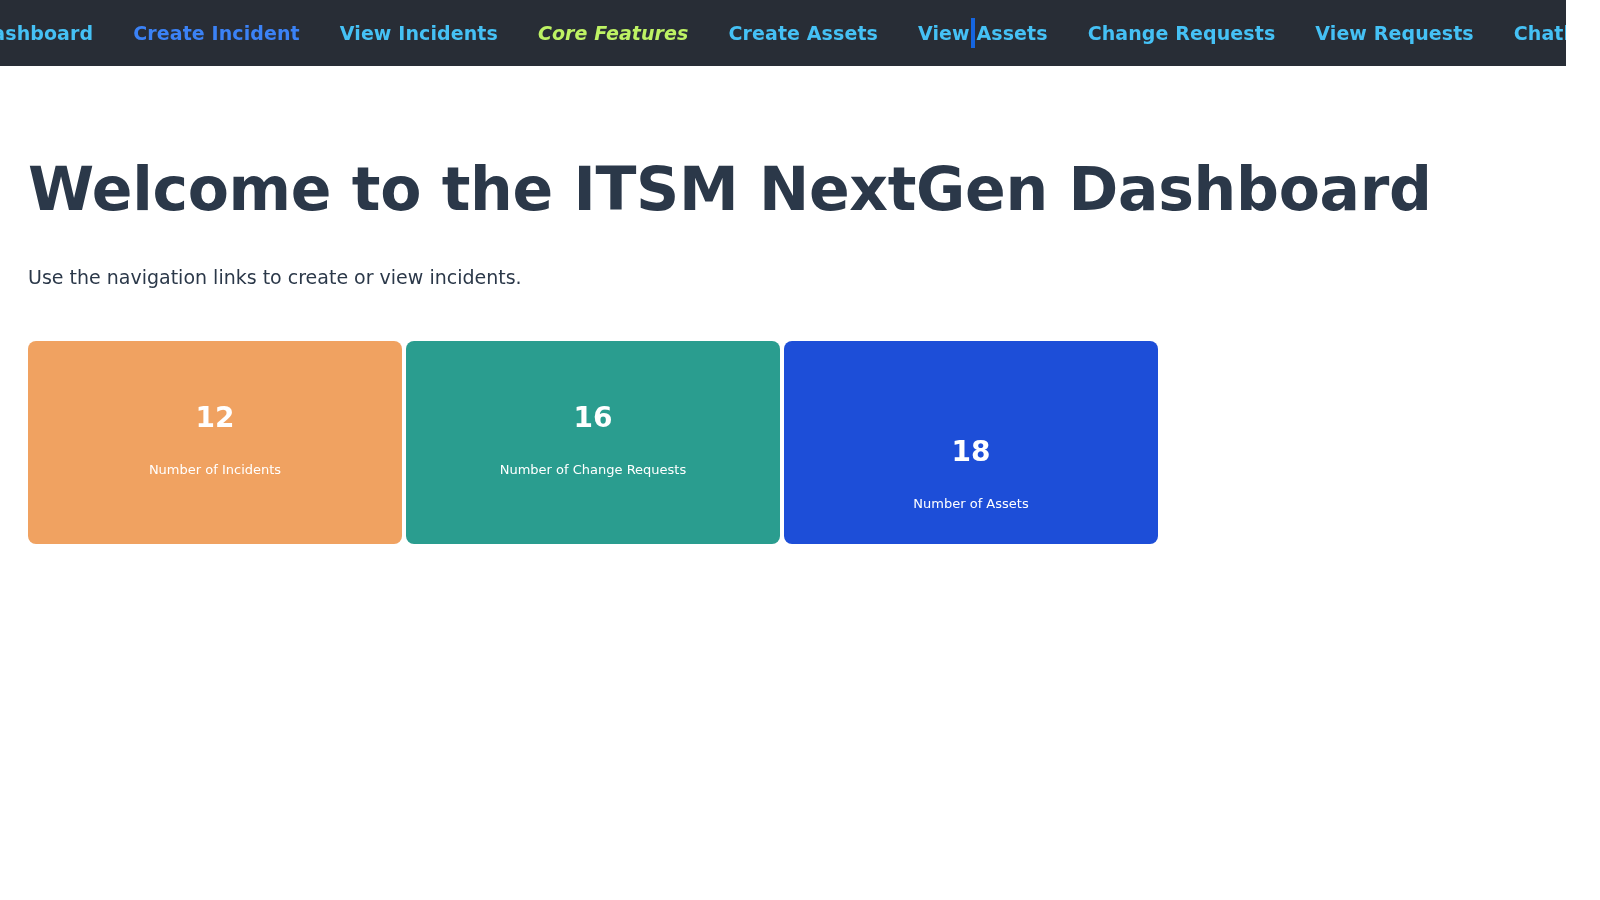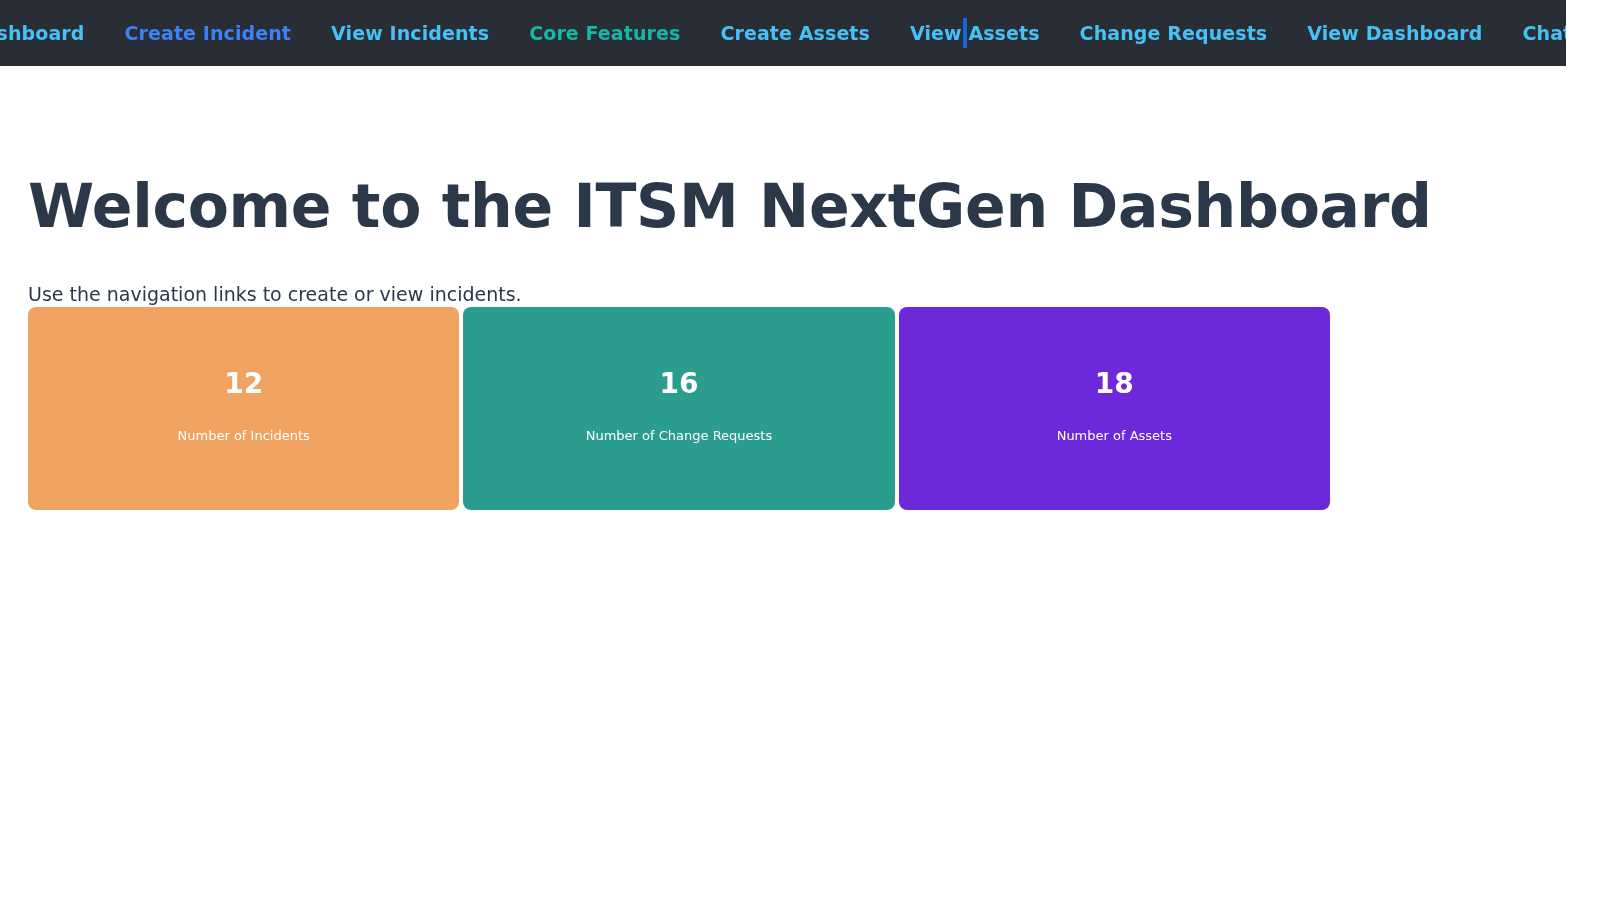--- a/index.html
+++ b/index.html
@@ -85,21 +85,21 @@
     width: 4px;
     height: 30px;
     background: #1565e0;
     pointer-events: none;
   }
 
   
   .content {
     position: absolute;
     left: 0;
-    top: 79px;
+    top: 62px;
     width: 1566px;
     padding: 0;
   }
   .container {
     margin-left: 28px;
     width: 1250px;
   }
   .page-title {
     margin: 0;
     padding-top: 96px;
@@ -117,21 +117,22 @@
     font-weight: 400;
     line-height: 1.3;
     color: #2b3849;
   }
 
   
   .cards-row {
     display: flex;
     align-items: stretch;
     gap: 4px;
-    width: 1302px;
+    margin-top: 51px;
+    width: 1130px;
   }
   .stat-card {
     flex: 1 1 0;
     height: 203px;
     border-radius: 8px;
     display: flex;
     flex-direction: column;
     align-items: center;
     justify-content: flex-start;
     padding-top: 63px;
@@ -168,40 +169,40 @@
 
         <li class="nav-item">
           <a class="nav-link" href="#" style="color: #3b82f6;">Create Incident</a>
         </li>
 
         <li class="nav-item">
           <a class="nav-link" href="#" style="color: rgb(69, 193, 245);">View Incidents</a>
         </li>
 
         <li class="nav-item">
-          <a class="nav-link" href="#" style="color: #14b8a6;">Core Features</a>
+          <a class="nav-link" href="#" style="color: #bef264; font-style: italic;">Core Features</a>
         </li>
 
         <li class="nav-item">
           <a class="nav-link" href="#" style="color: rgb(69, 193, 245);">Create Assets</a>
         </li>
 
         <li class="nav-item">
           <a class="nav-link has-caret" href="#" style="color: rgb(69, 193, 245); text-align: center;">
             <span>View Assets</span>
             <span class="caret" style="background: rgb(21, 101, 224);"></span>
           </a>
         </li>
 
         <li class="nav-item">
           <a class="nav-link" href="#" style="color: rgb(69, 193, 245);">Change Requests</a>
         </li>
 
         <li class="nav-item">
-          <a class="nav-link" href="#" style="color: rgb(69, 193, 245);">View Dashboard</a>
+          <a class="nav-link" href="#" style="color: rgb(69, 193, 245);">View Requests</a>
         </li>
 
         <li class="nav-item">
           <a class="nav-link" href="#" style="color: rgb(69, 193, 245);">Chatbot</a>
         </li>
 
       </ul>
     </nav>
 
     <main class="content">
@@ -216,21 +217,21 @@
           <div class="stat-card" style="background: rgb(240, 162, 97);">
             <div class="stat-value">12</div>
             <div class="stat-label">Number of Incidents</div>
           </div>
 
           <div class="stat-card" style="background: rgb(42, 157, 143);">
             <div class="stat-value">16</div>
             <div class="stat-label">Number of Change Requests</div>
           </div>
 
-          <div class="stat-card" style="background: #6d28d9;">
+          <div class="stat-card" style="background: #1d4ed8; justify-content: center;">
             <div class="stat-value">18</div>
             <div class="stat-label">Number of Assets</div>
           </div>
 
         </div>
 
       </div>
     </main>
 
   </div>

